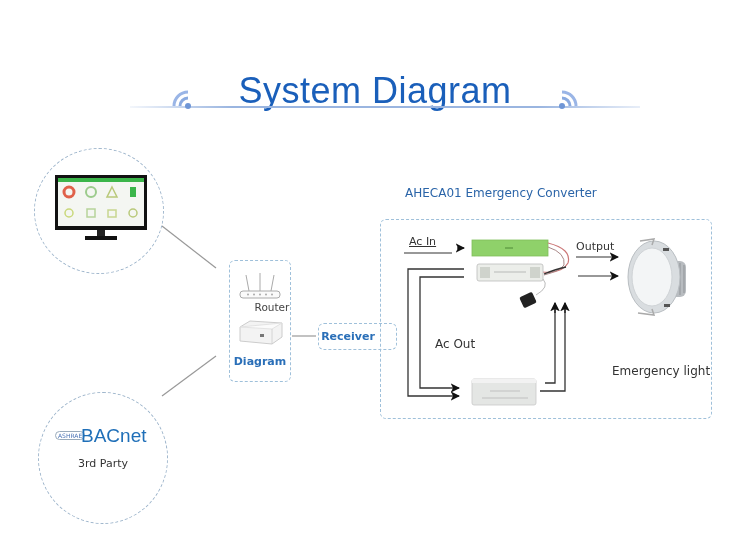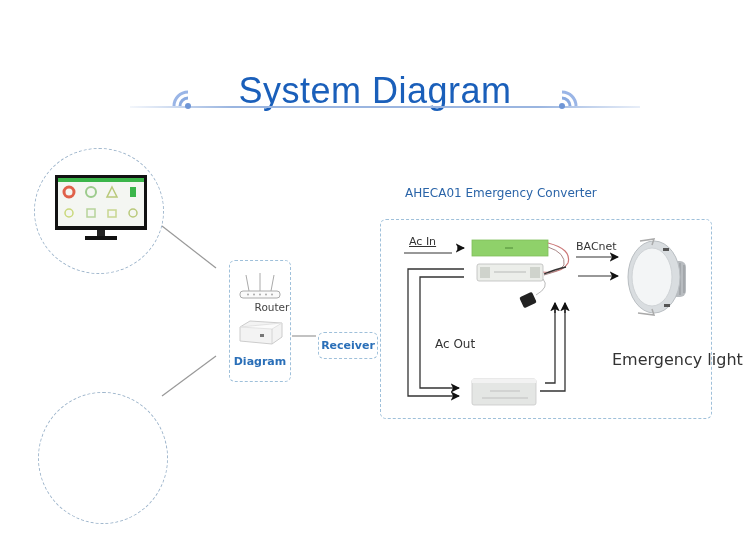--- a/index.html
+++ b/index.html
@@ -48,20 +48,25 @@
     <circle cx="14" cy="38" r="4" fill="none" stroke="#c9d87a" stroke-width="1.5"></circle>
     <rect x="32" y="34" width="8" height="8" fill="none" stroke="#b6d39a" stroke-width="1.5"></rect>
     <rect x="53" y="35" width="8" height="7" fill="none" stroke="#c7d690" stroke-width="1.5"></rect>
     <circle cx="78" cy="38" r="4" fill="none" stroke="#b9c97a" stroke-width="1.5"></circle>
     <rect x="42" y="55" width="8" height="6" fill="#222"></rect>
     <rect x="30" y="61" width="32" height="4" fill="#111"></rect>
   </svg>
 </div>
 
 <div class="abs circle" style="left:38px; top:392px; width:128px; height:130px;">
+  <div class="abs" style="left:16px; top:32px; width:100px; height:22px;">
+    <span class="abs" style="left:0; top:6px; font-size:6px; color:#4a73b5; border:1px solid #9ab; border-radius:5px; padding:0 2px;">ASHRAE</span>
+    <span class="abs" style="left:26px; top:0; font-family:'Liberation Sans', sans-serif; font-size:19px; color:#1f6fb8;">BACnet</span>
+  </div>
+  <div class="abs label" style="left:0; top:64px; width:128px;">3rd Party</div>
 </div>
 
 <div class="abs dashbox" style="left:229px; top:260px; width:60px; height:120px;">
   <svg class="abs" style="left:8px; top:12px;" width="44" height="26" viewBox="0 0 44 26">
     <line x1="8" y1="2" x2="11" y2="18" stroke="#aaa" stroke-width="1"></line>
     <line x1="22" y1="0" x2="22" y2="18" stroke="#aaa" stroke-width="1"></line>
     <line x1="36" y1="2" x2="33" y2="18" stroke="#aaa" stroke-width="1"></line>
     <rect x="2" y="18" width="40" height="7" rx="3" fill="#fafafa" stroke="#aaa" stroke-width="1"></rect>
     <circle cx="10" cy="21.5" r="1" fill="#aaa"></circle>
       <circle cx="16" cy="21.5" r="1" fill="#aaa"></circle>
@@ -72,21 +77,21 @@
   <div class="abs label" style="left:12px; top:40px; width:60px; font-size:10.5px; color:#444;">Router</div>
   <svg class="abs" style="left:8px; top:58px;" width="46" height="26" viewBox="0 0 46 26">
     <polygon points="2,8 12,2 44,4 44,18 34,25 2,22" fill="#f3f3f3" stroke="#ccc" stroke-width="1"></polygon>
     <polygon points="2,8 34,10 44,4" fill="#fbfbfb" stroke="#ddd" stroke-width="0.8"></polygon>
     <line x1="34" y1="10" x2="34" y2="25" stroke="#ccc" stroke-width="0.8"></line>
     <rect x="22" y="15" width="4" height="3" fill="#777"></rect>
   </svg>
   <div class="abs blue-label" style="left:0; top:94px; width:60px;">Diagram</div>
 </div>
 
-<div class="abs dashbox" style="left:318px; top:332px; width:58px; height:25px;">
+<div class="abs dashbox" style="left:318px; top:323px; width:58px; height:25px;padding-left:19px;">
   <div class="abs blue-label" style="left:0; top:6px; width:58px;">Receiver</div>
 </div>
 
 <div class="abs" style="left:405px; top:186px; font-size:12px; color:#2a64a8;">AHECA01 Emergency Converter</div>
 
 <div class="abs dashbox" style="left:380px; top:219px; width:330px; height:198px;"></div>
 
 <svg class="abs" style="left:380px; top:219px;" width="330" height="198" viewBox="0 0 330 198">
   <defs>
     <marker id="arr" markerWidth="8" markerHeight="8" refX="7" refY="4" orient="auto">
@@ -127,30 +132,30 @@
   <rect x="141" y="75" width="14" height="12" rx="2" fill="#222" transform="rotate(-25 148 81)"></rect>
 
   <rect x="92" y="160" width="64" height="26" rx="2" fill="#e4e6e4" stroke="#c8c8c8" stroke-width="0.8"></rect>
   <rect x="92" y="160" width="64" height="4" fill="#f2f2f2"></rect>
   <line x1="110" y1="172" x2="140" y2="172" stroke="#aaa" stroke-width="0.6"></line>
   <line x1="102" y1="179" x2="148" y2="179" stroke="#aaa" stroke-width="0.6"></line>
 </svg>
 
 <div class="abs" style="left:409px; top:235px; font-size:11px; color:#333;text-decoration:underline;">Ac In</div>
 <div class="abs" style="left:435px; top:337px; font-size:12px; color:#333;">Ac Out</div>
-<div class="abs" style="left:576px; top:240px; font-size:11px; color:#333;">BACnet</div>
+<div class="abs" style="left:576px; top:240px; font-size:11px; color:#333;">Output</div>
 
 <svg class="abs" style="left:624px; top:235px;" width="68" height="84" viewBox="0 0 68 84">
   <rect x="44" y="26" width="18" height="36" rx="6" fill="#b8bcc0"></rect>
   <g stroke="#8f9397" stroke-width="1">
     <line x1="48" y1="28" x2="48" y2="60"></line>
       <line x1="52" y1="27" x2="52" y2="61"></line>
     <line x1="56" y1="28" x2="56" y2="60"></line>
       <line x1="60" y1="30" x2="60" y2="58"></line>
   </g>
   <ellipse cx="30" cy="42" rx="26" ry="36" fill="#d9dde0" stroke="#b9bec2" stroke-width="1"></ellipse>
   <ellipse cx="28" cy="42" rx="20" ry="29" fill="#f3f5f6" stroke="#cfd3d6" stroke-width="1"></ellipse>
   <path d="M16,6 L30,4 L28,10" fill="none" stroke="#aaa" stroke-width="1.5"></path>
   <path d="M14,78 L30,80 L28,74" fill="none" stroke="#aaa" stroke-width="1.5"></path>
   <rect x="39" y="13" width="6" height="3" fill="#555"></rect>
   <rect x="40" y="69" width="6" height="3" fill="#555"></rect>
 </svg>
-<div class="abs" style="left:612px; top:350px; font-size:16px; color:#333;">Emergency light</div>
+<div class="abs" style="left:612px; top:364px; font-size:12px; color:#333;">Emergency light</div>
 
 </body></html>

